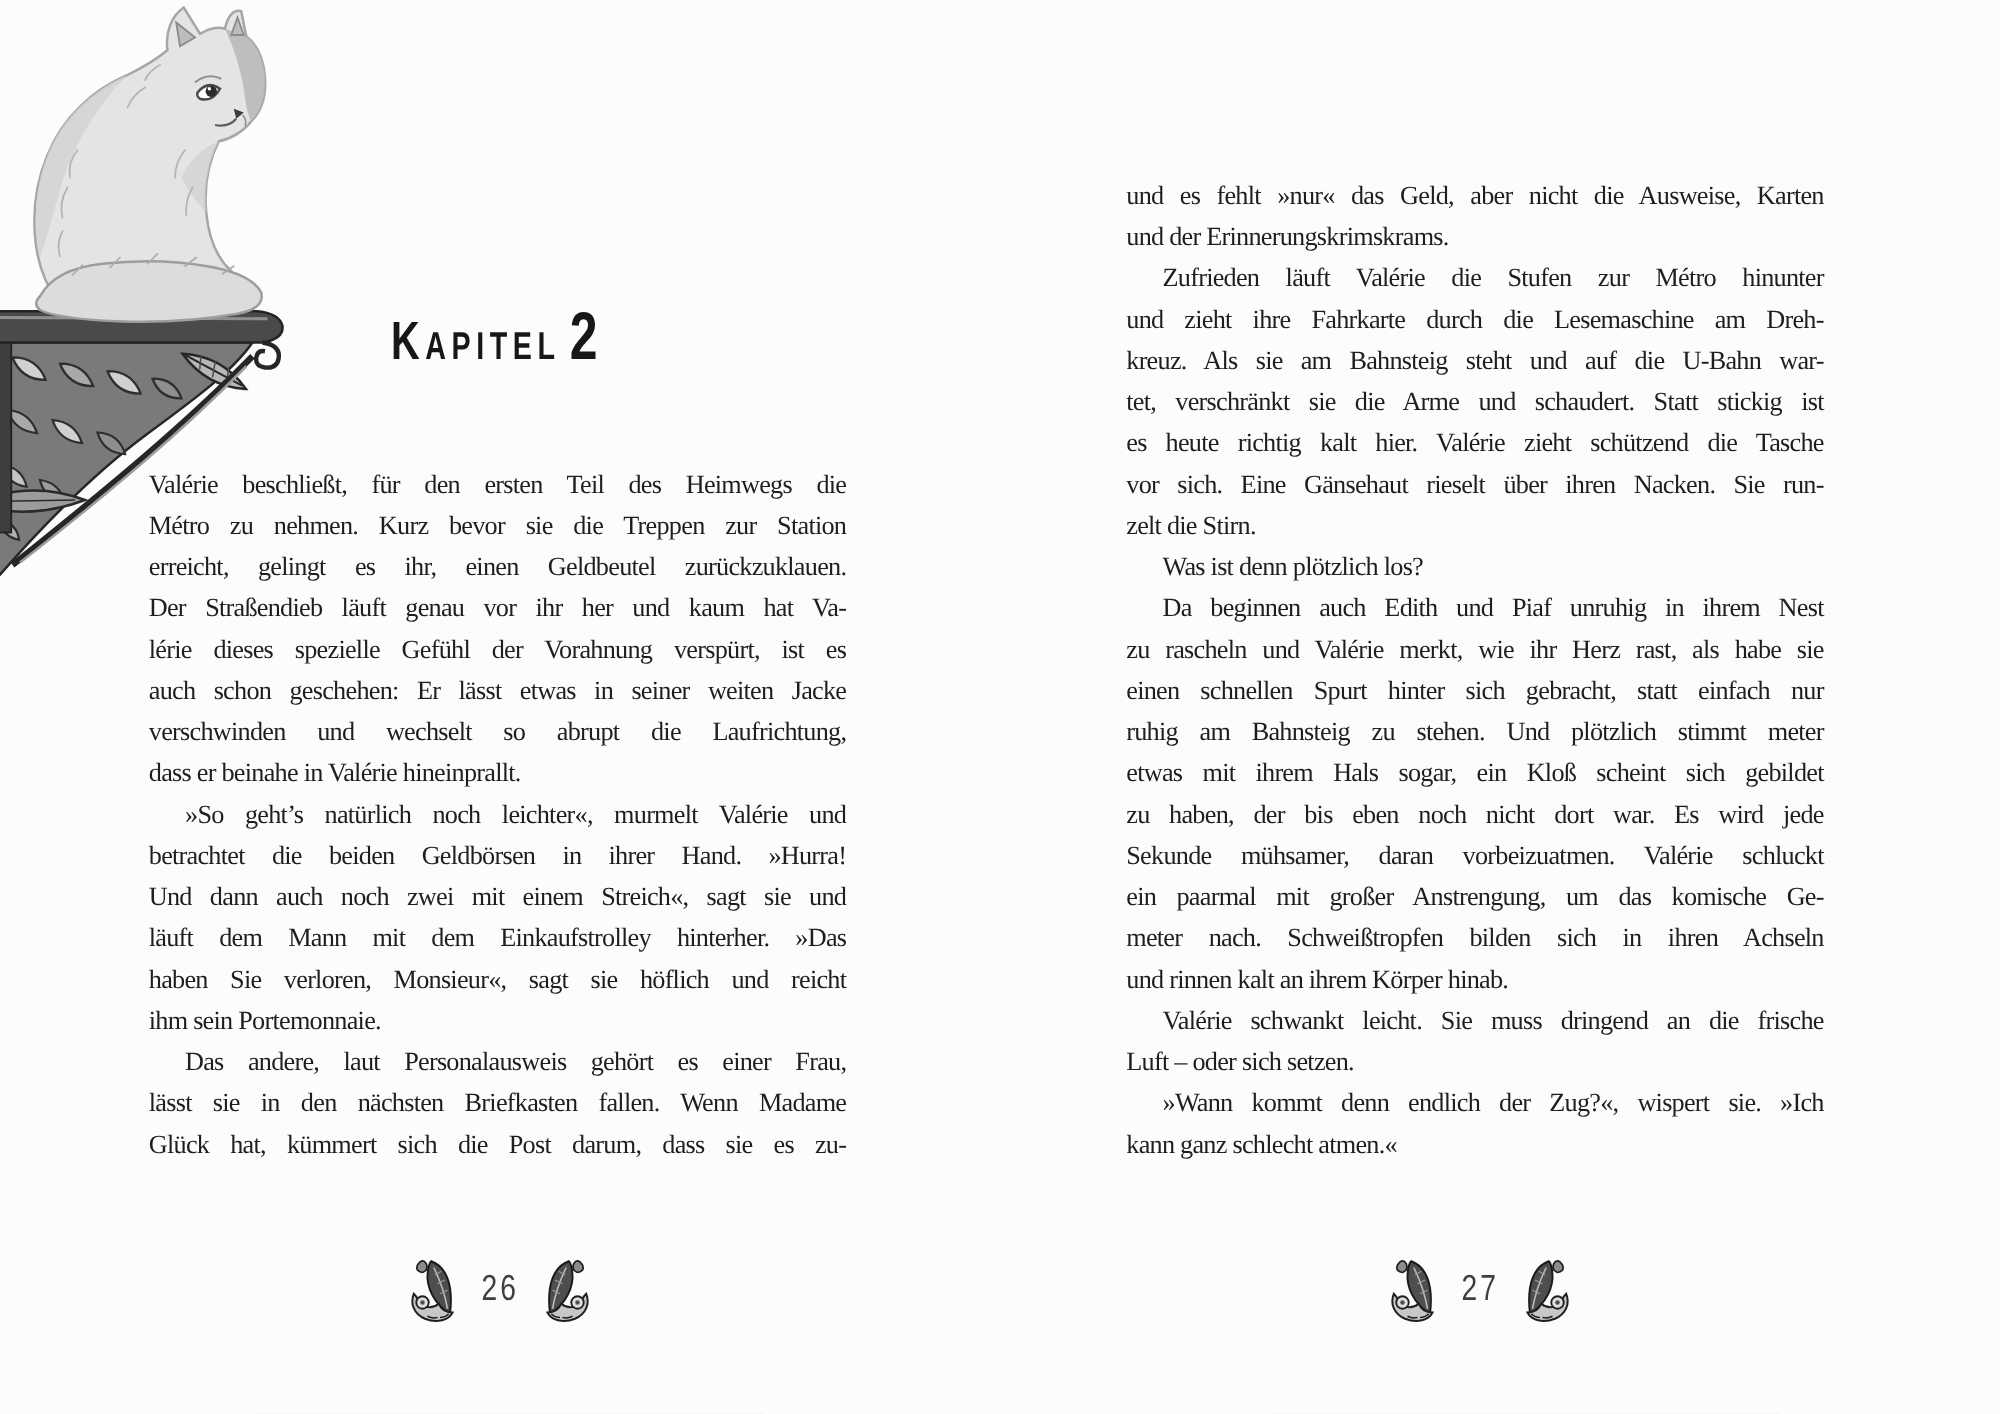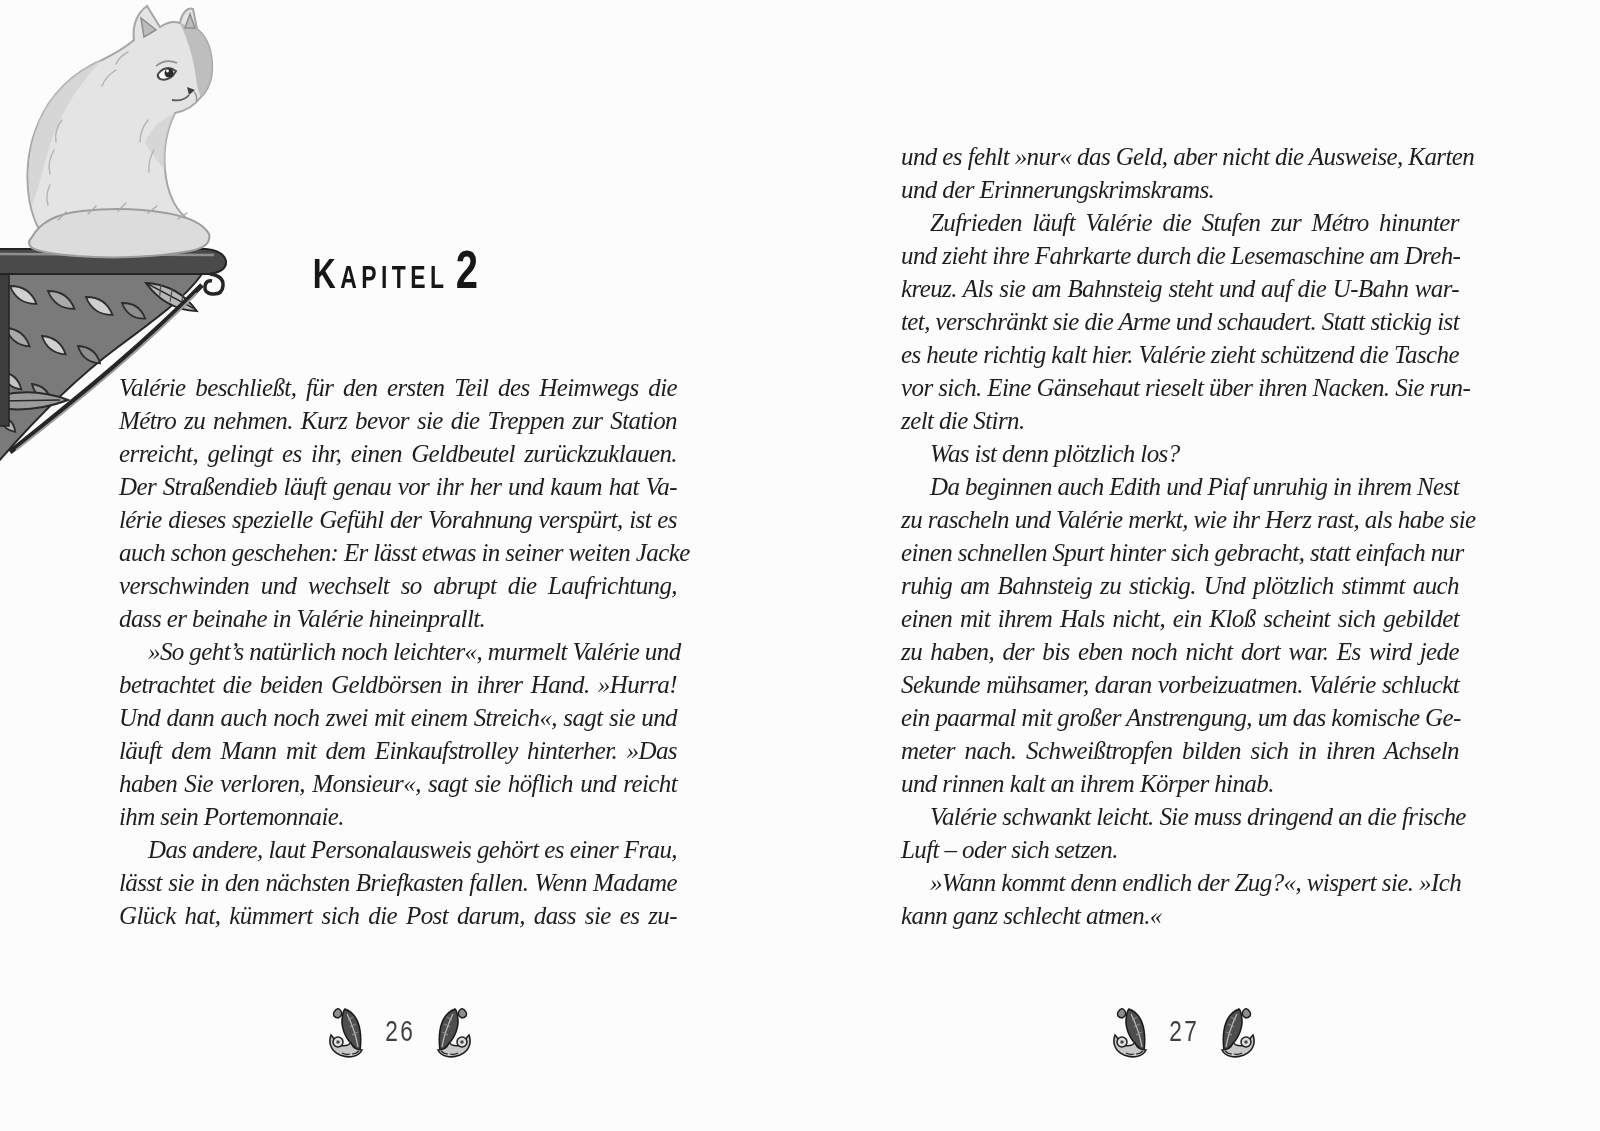--- a/index.html
+++ b/index.html
@@ -9,24 +9,23 @@
     width: 1600px;
     height: 1131px;
     background: #fcfcfc;
     overflow: hidden;
     font-family: "Liberation Serif", serif;
     color: #1e1e1e;
   }
   
   .textcol {
     position: absolute;
-    font-size: 25px;
+    font-size: 21px;
     line-height: 33px;
     letter-spacing: -0.6px;
-    font-style: italic;
   }
   #left-col  { left: 119px; top: 371px; width: 558px; }
   #right-col { left: 901px; top: 140px; width: 558px; }
   .line {
     text-align: justify;
     text-align-last: justify;
     height: 33px;
     white-space: nowrap;
   }
   .line.para-end { text-align-last: left; }
@@ -210,22 +209,22 @@
       <div class="line">und zieht ihre Fahrkarte durch die Lesemaschine am Dreh-</div>
       <div class="line">kreuz. Als sie am Bahnsteig steht und auf die U-Bahn war-</div>
       <div class="line">tet, verschränkt sie die Arme und schaudert. Statt stickig ist</div>
       <div class="line">es heute richtig kalt hier. Valérie zieht schützend die Tasche</div>
       <div class="line">vor sich. Eine Gänsehaut rieselt über ihren Nacken. Sie run-</div>
       <div class="line para-end">zelt die Stirn.</div>
       <div class="line indent para-end">Was ist denn plötzlich los?</div>
       <div class="line indent">Da beginnen auch Edith und Piaf unruhig in ihrem Nest</div>
       <div class="line">zu rascheln und Valérie merkt, wie ihr Herz rast, als habe sie</div>
       <div class="line">einen schnellen Spurt hinter sich gebracht, statt einfach nur</div>
-      <div class="line">ruhig am Bahnsteig zu stickig. Und plötzlich stimmt auch</div>
-      <div class="line">einen mit ihrem Hals nicht, ein Kloß scheint sich gebildet</div>
+      <div class="line">ruhig am Bahnsteig zu stehen. Und plötzlich stimmt meter</div>
+      <div class="line">etwas mit ihrem Hals sogar, ein Kloß scheint sich gebildet</div>
       <div class="line">zu haben, der bis eben noch nicht dort war. Es wird jede</div>
       <div class="line">Sekunde mühsamer, daran vorbeizuatmen. Valérie schluckt</div>
       <div class="line">ein paarmal mit großer Anstrengung, um das komische Ge-</div>
       <div class="line">meter nach. Schweißtropfen bilden sich in ihren Achseln</div>
       <div class="line para-end">und rinnen kalt an ihrem Körper hinab.</div>
       <div class="line indent">Valérie schwankt leicht. Sie muss dringend an die frische</div>
       <div class="line para-end">Luft – oder sich setzen.</div>
       <div class="line indent">»Wann kommt denn endlich der Zug?«, wispert sie. »Ich</div>
       <div class="line para-end">kann ganz schlecht atmen.«</div>
     </div>

